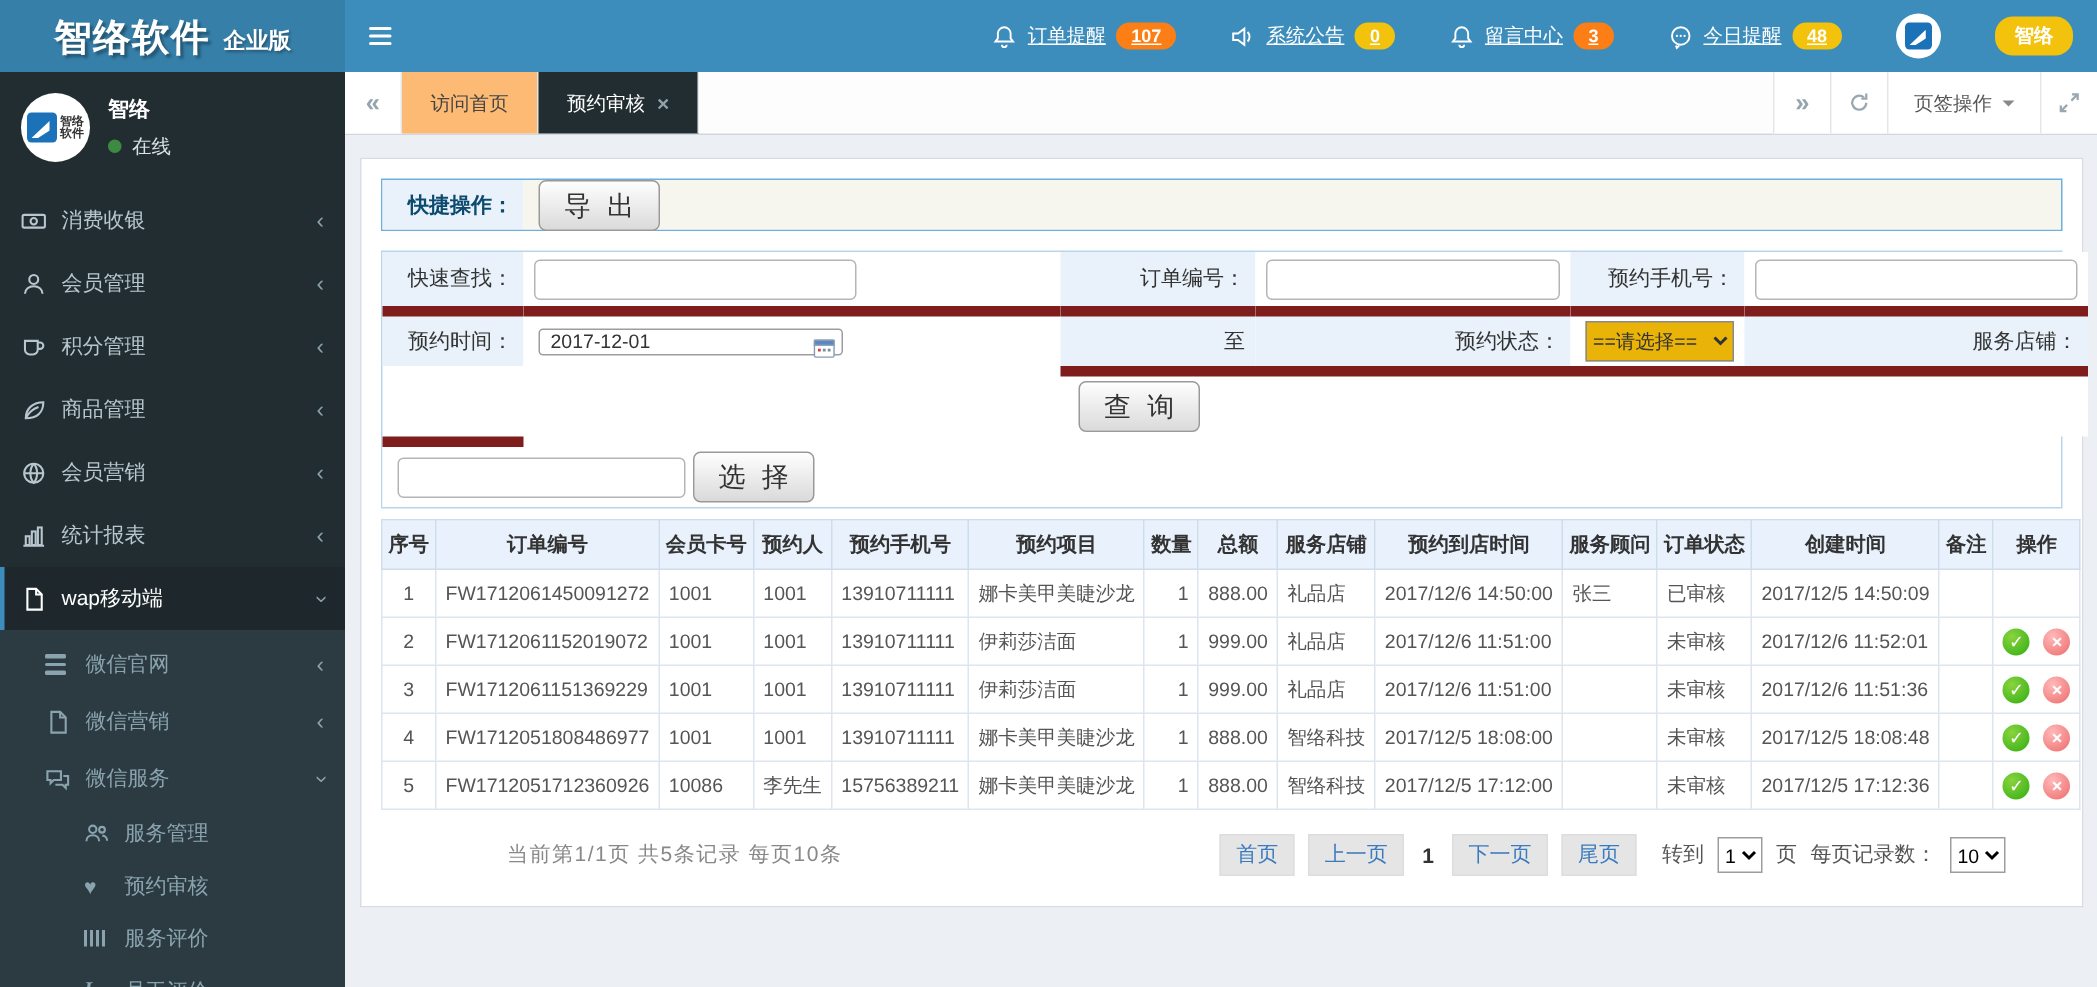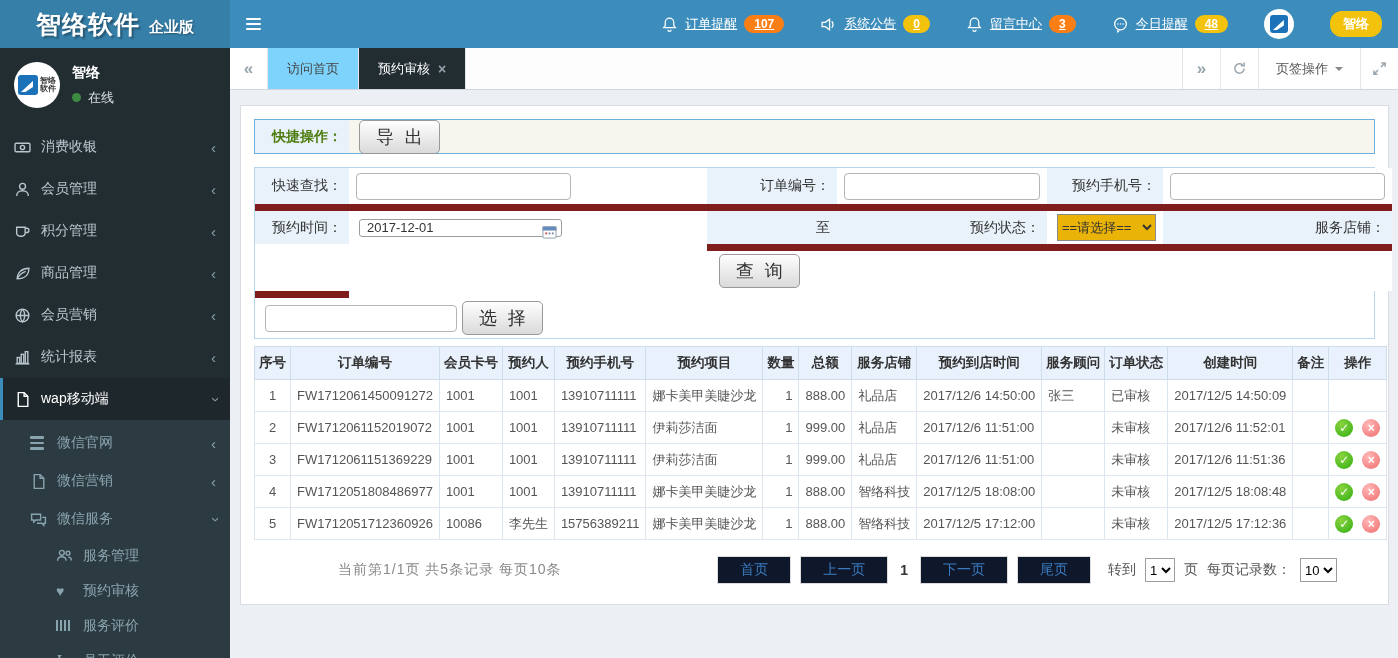--- a/index.html
+++ b/index.html
@@ -49,34 +49,34 @@
   .bars-ic i { width:14px; height:2.5px; background:currentColor; border-radius:1px; }
   .barcode-ic { width:15px; height:11px; background:repeating-linear-gradient(90deg,currentColor 0 2px,transparent 2px 4px); }
   .heart-ic { font-size:14px; }
   .italic-i { font-family:"Liberation Serif",serif; font-style:italic; font-weight:bold; font-size:14px; }
 
   
   .main { flex:1; display:flex; flex-direction:column; min-width:0; }
   .tabbar { height:42px; background:#fdfdfd; border-bottom:1px solid #d2d6de; display:flex; align-items:stretch; }
   .tb-btn { width:38px; display:flex; align-items:center; justify-content:center; color:#95a5ad; font-size:17px; font-weight:bold; border-right:1px solid #e4e7e9; cursor:pointer; background:#fff; }
   .tb-btn svg { width:15px; height:15px; stroke:#9aa7b0; fill:none; stroke-width:1.6; }
-  .tab { display:flex; align-items:center; justify-content:center; padding:0 19px; font-size:13px; color:#444; border-right:1px solid #e4e7e9; background:#7dd3fc; cursor:pointer; }
+  .tab { display:flex; align-items:center; justify-content:center; padding:0 19px; font-size:13px; color:#444; border-right:1px solid #e4e7e9; background:#fdba74; cursor:pointer; }
   .tab.active { background:#222d32; color:#fff; }
   .tab .close { margin-left:8px; color:#93a1aa; font-weight:bold; font-size:14px; cursor:pointer; }
   .tb-right { margin-left:auto; display:flex; }
   .tb-right > * { border-left:1px solid #e4e7e9; border-right:none; }
   .tab-ops { display:flex; align-items:center; gap:7px; padding:0 17px; font-size:13px; color:#555; cursor:pointer; background:#fff; }
   .caret { width:0; height:0; border:4px solid transparent; border-top-color:#888; margin-top:4px; }
 
   .content { flex:1; padding:15px 9px 0 10px; }
   .panel { background:#fff; border:1px solid #d9dde3; min-height:440px; padding:13px 13px 20px; }
 
   
   .quickops { display:flex; border:1px solid #6db0de; height:35px; margin-bottom:13px; }
-  .qo-label { width:94px; background:#e9f2fa; display:flex; align-items:center; justify-content:flex-end; padding-right:7px; font-weight:bold; font-size:14px; color:#4d7c0f; }
+  .qo-label { width:94px; background:#e9f2fa; display:flex; align-items:center; justify-content:flex-end; padding-right:7px; font-weight:bold; font-size:14px; color:#0c4a6e; }
   .qo-body { flex:1; background:#f6f6ee; display:flex; align-items:center; padding:0 10px; }
   .btn { border:1px solid #999; border-radius:5px; background:linear-gradient(#fefefe,#dadada); font-size:18px; color:#333; padding:4px 16px; cursor:pointer; font-family:Liberation Mono, monospace; white-space:nowrap; }
 
   
   .filters { border:1px solid #b9d5eb; display:grid; grid-template-columns:94px 358px 130px 210px 116px 1fr; font-size:14px; margin-bottom:7px; }
   .fcell { display:flex; align-items:center; min-height:36px; padding:3px 7px; background:#fff; }
   .fcell.label { background:#e9f2fa; justify-content:flex-end; color:#333; }
   .bt { border-top:7px solid #7f1d1d;padding-left:10px; }
   .span36 { grid-column:3 / 7; }
   input.txt { width:215px; height:27px; border:1px solid #b5b5b5; border-radius:4px; padding:0 7px; font-size:13px; font-family:inherit; }
@@ -91,21 +91,21 @@
   .grid td { border:1px solid #dde6ef; height:32px; color:#555; padding:0 6px; white-space:nowrap; }
   .c { text-align:center; } .r { text-align:right; }
   .act { display:inline-block; width:18px; height:18px; border-radius:50%; color:#fff; text-align:center; line-height:18px; font-size:12px; font-weight:bold; cursor:pointer; }
   .act.ok { background:radial-gradient(circle at 35% 30%,#8ad33e,#2fae12); }
   .act.no { background:radial-gradient(circle at 35% 30%,#ffb9b9,#ee6a6a); margin-left:9px; }
 
   
   .pager { display:flex; align-items:center; margin-top:16px; font-size:14px; color:#555; }
   .pg-summary { color:#888; margin-left:84px; letter-spacing:1px; }
   .pg-right { margin-left:auto; margin-right:38px; display:flex; align-items:center; gap:9px; }
-  .pg-btn { border:1px solid #ddd; background:#0f172a; color:#3a7bbf; padding:4px 22px; font-size:14px; cursor:pointer; font-family:inherit; white-space:nowrap; }
+  .pg-btn { border:1px solid #ddd; background:#e5e5e5; color:#3a7bbf; padding:4px 10px; font-size:14px; cursor:pointer; font-family:inherit; white-space:nowrap; }
   .pg-cur { font-weight:bold; color:#333; padding:0 3px; }
   select.mini { height:24px; border:1px solid #9d9d9d; background:#fff; font-size:13px; font-family:inherit; }
 </style>
 </head>
 <body>
 
 <div class="header">
   <div class="logo">
     <span class="logo-title">智络软件</span>
     <span class="logo-sub">企业版</span>

